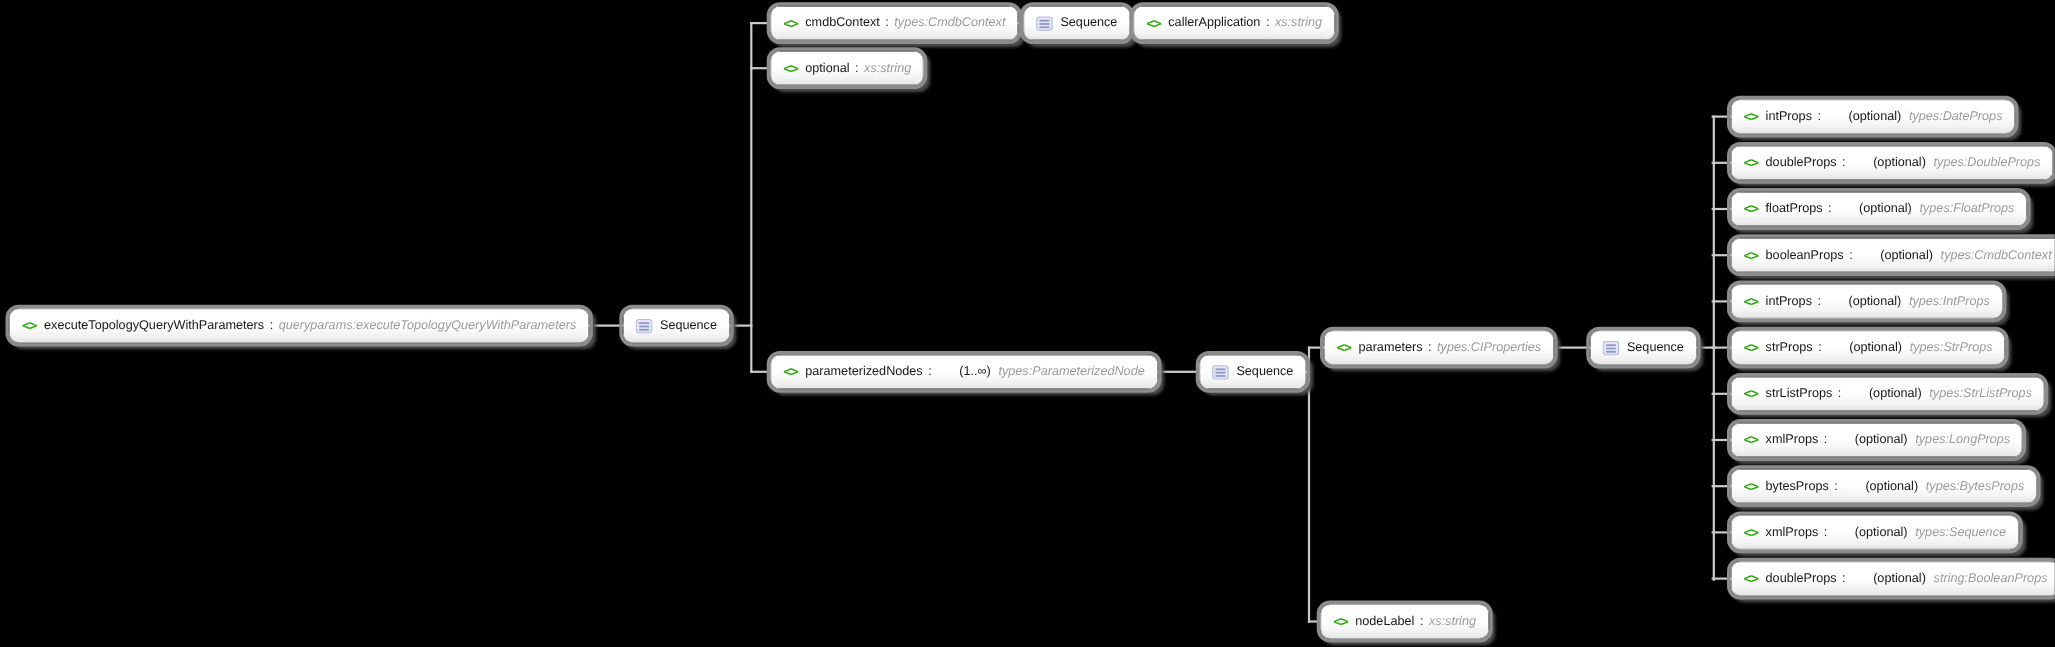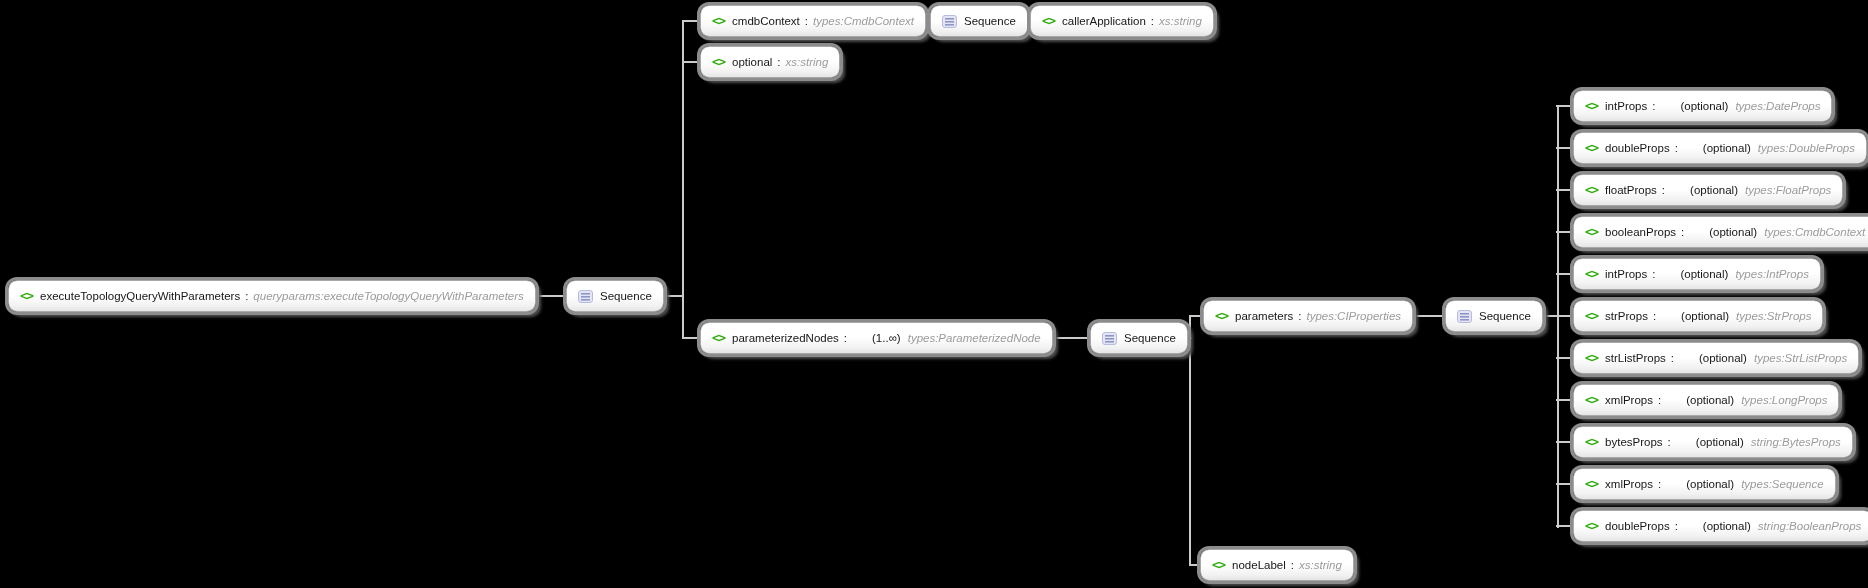--- a/index.html
+++ b/index.html
@@ -183,21 +183,21 @@
     <span class="nm">xmlProps</span>
     <span class="sep">:</span>
     <span class="qual">(optional)</span>
     <span class="typ">types:LongProps</span>
   </div>
   <div class="node el" style="left:1573px;top:442px">
     <span class="eicon">&lt;&gt;</span>
     <span class="nm">bytesProps</span>
     <span class="sep">:</span>
     <span class="qual">(optional)</span>
-    <span class="typ">string:BytesProps</span>
+    <span class="typ">types:BytesProps</span>
   </div>
   <div class="node el" style="left:1573px;top:484px">
     <span class="eicon">&lt;&gt;</span>
     <span class="nm">xmlProps</span>
     <span class="sep">:</span>
     <span class="qual">(optional)</span>
     <span class="typ">types:Sequence</span>
   </div>
   <div class="node el" style="left:1573px;top:526px">
     <span class="eicon">&lt;&gt;</span>

